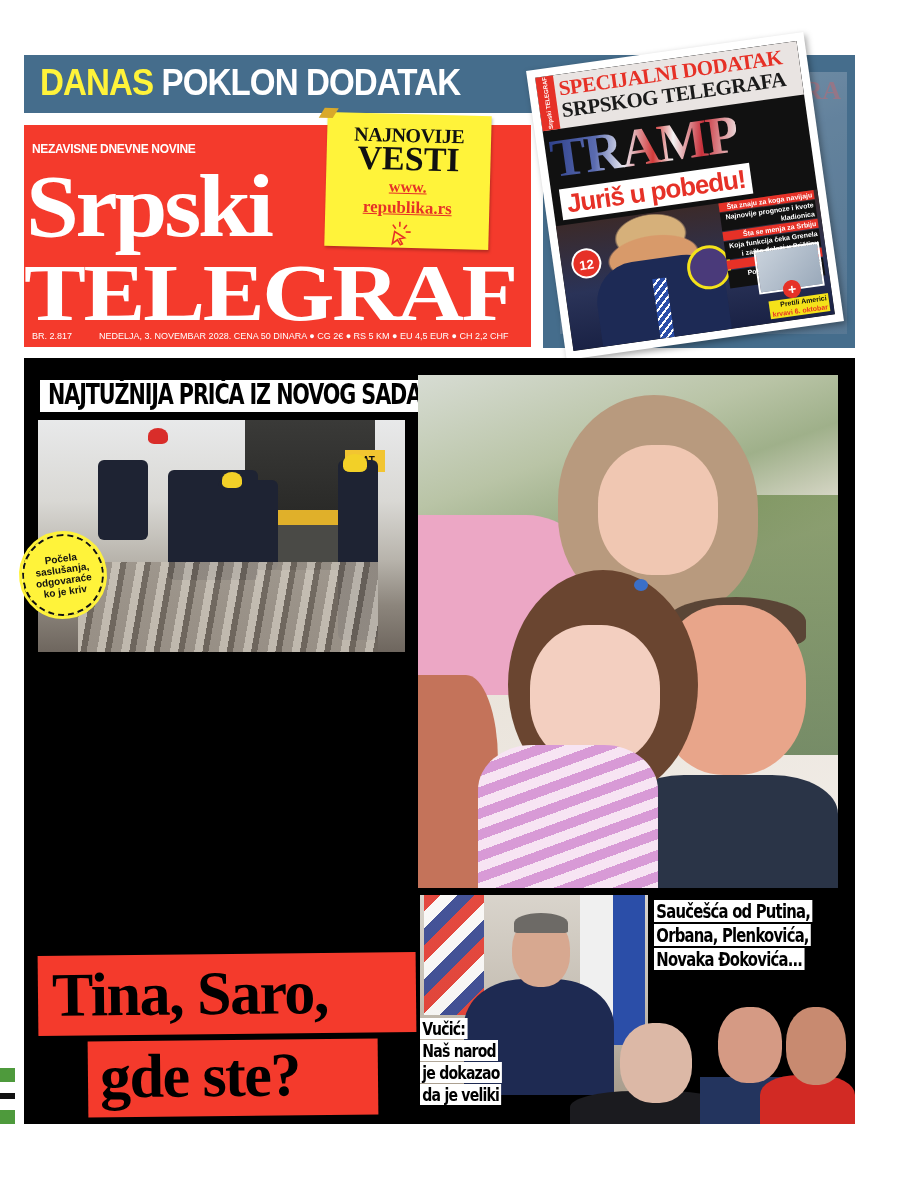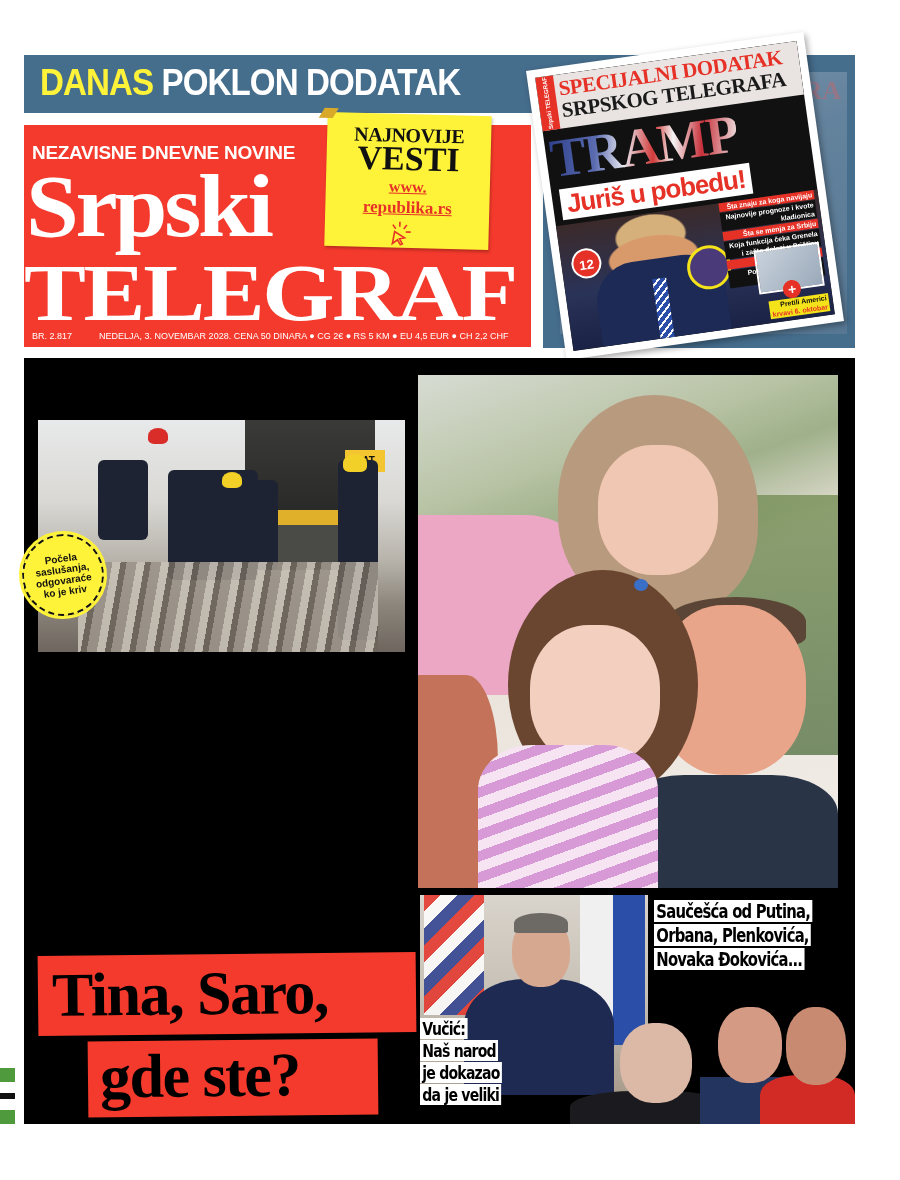--- a/index.html
+++ b/index.html
@@ -89,21 +89,21 @@
   .mag-foot { position: absolute; right: 4px; bottom: 4px; font-size: 7px; font-weight: bold; background: #f4e21a; color: #111; padding: 0 2px; line-height: 9px; text-align: right; }
   .mag-foot .red { color: #e63127; display: block; }
 
   
   .masthead {
     position: absolute; left: 24px; top: 125px; width: 507px; height: 222px;
     background: #f43a2c;
   }
   .tagline {
     position: absolute; left: 8px; top: 17px; color: #fff; font-weight: bold;
-    font-family: "Liberation Sans", sans-serif; font-size: 19px; letter-spacing: -0.3px; white-space: nowrap;
+    font-family: "Liberation Sans", sans-serif; font-size: 12px; letter-spacing: -0.3px; white-space: nowrap;
   }
   .logo-srpski {
     position: absolute; left: 2px; top: 38px; color: #fff;
     font-family: "Liberation Serif", serif; font-weight: bold; font-size: 88px; line-height: 1;
     letter-spacing: -3px; transform: scaleX(1.08); transform-origin: left top;
   }
   .logo-telegraf {
     position: absolute; left: 0px; top: 128px; color: #fff;
     font-family: "Liberation Serif", serif; font-weight: bold; font-size: 80px; line-height: 1;
     letter-spacing: -2px; transform: scaleX(1.16); transform-origin: left top; white-space: nowrap;
@@ -305,20 +305,23 @@
     <div class="ff" style="left:60px;top:40px;width:50px;height:80px;"></div>
     <div class="ff" style="left:130px;top:50px;width:90px;height:110px;"></div>
     <div class="ff" style="left:180px;top:60px;width:60px;height:90px;"></div>
     <div class="ff" style="left:300px;top:40px;width:40px;height:180px;"></div>
     <div class="helmet" style="left:110px;top:8px;width:20px;height:16px;background:#d92d2a;"></div>
     <div class="helmet" style="left:184px;top:52px;width:20px;height:16px;background:#f2d028;"></div>
     <div class="helmet" style="left:305px;top:34px;width:24px;height:18px;background:#f2d028;"></div>
     <div class="rubble"></div>
   </div>
 
+  <div class="kicker-wrap">
+    <span>NAJTUŽNIJA PRIČA IZ NOVOG SADA</span>
+  </div>
 
   <div class="sticker-yellow">
     <span>Počela
 saslušanja,
 odgovaraće
 ko je kriv</span>
   </div>
 
   <div class="photo-family">
     <div class="bg-hedge"></div>

